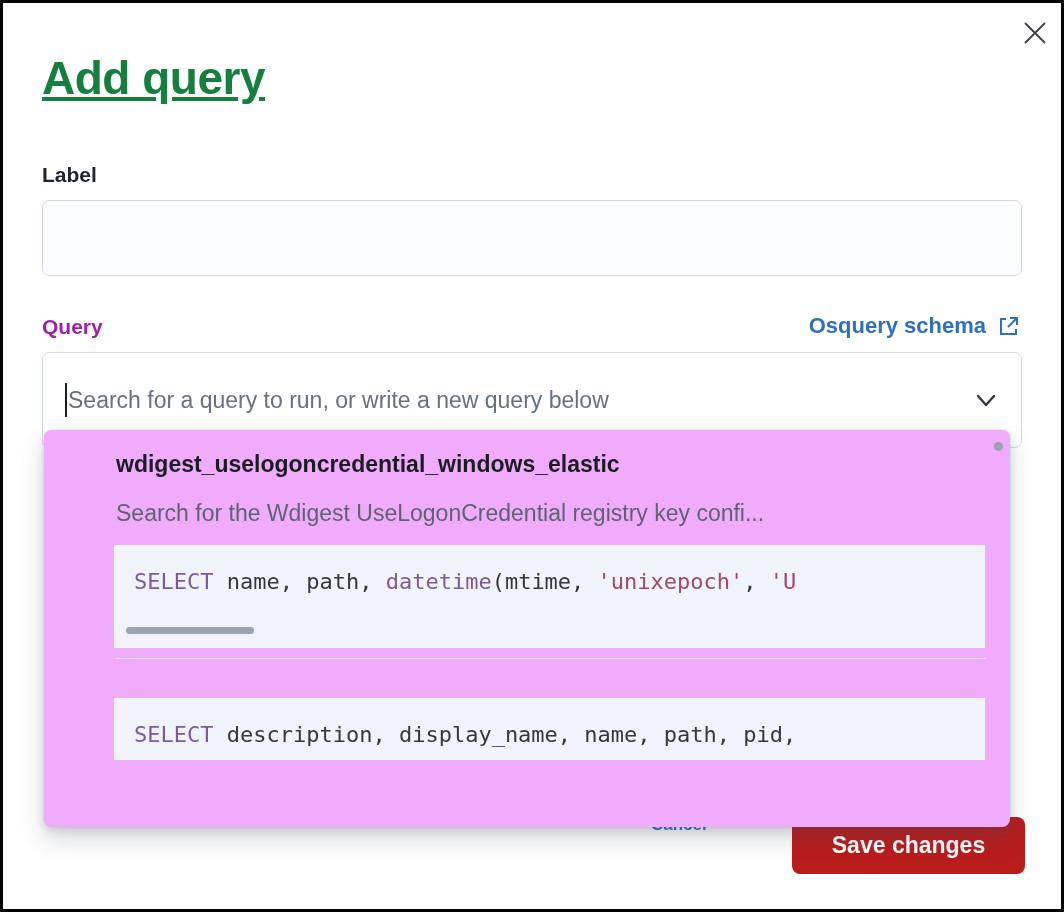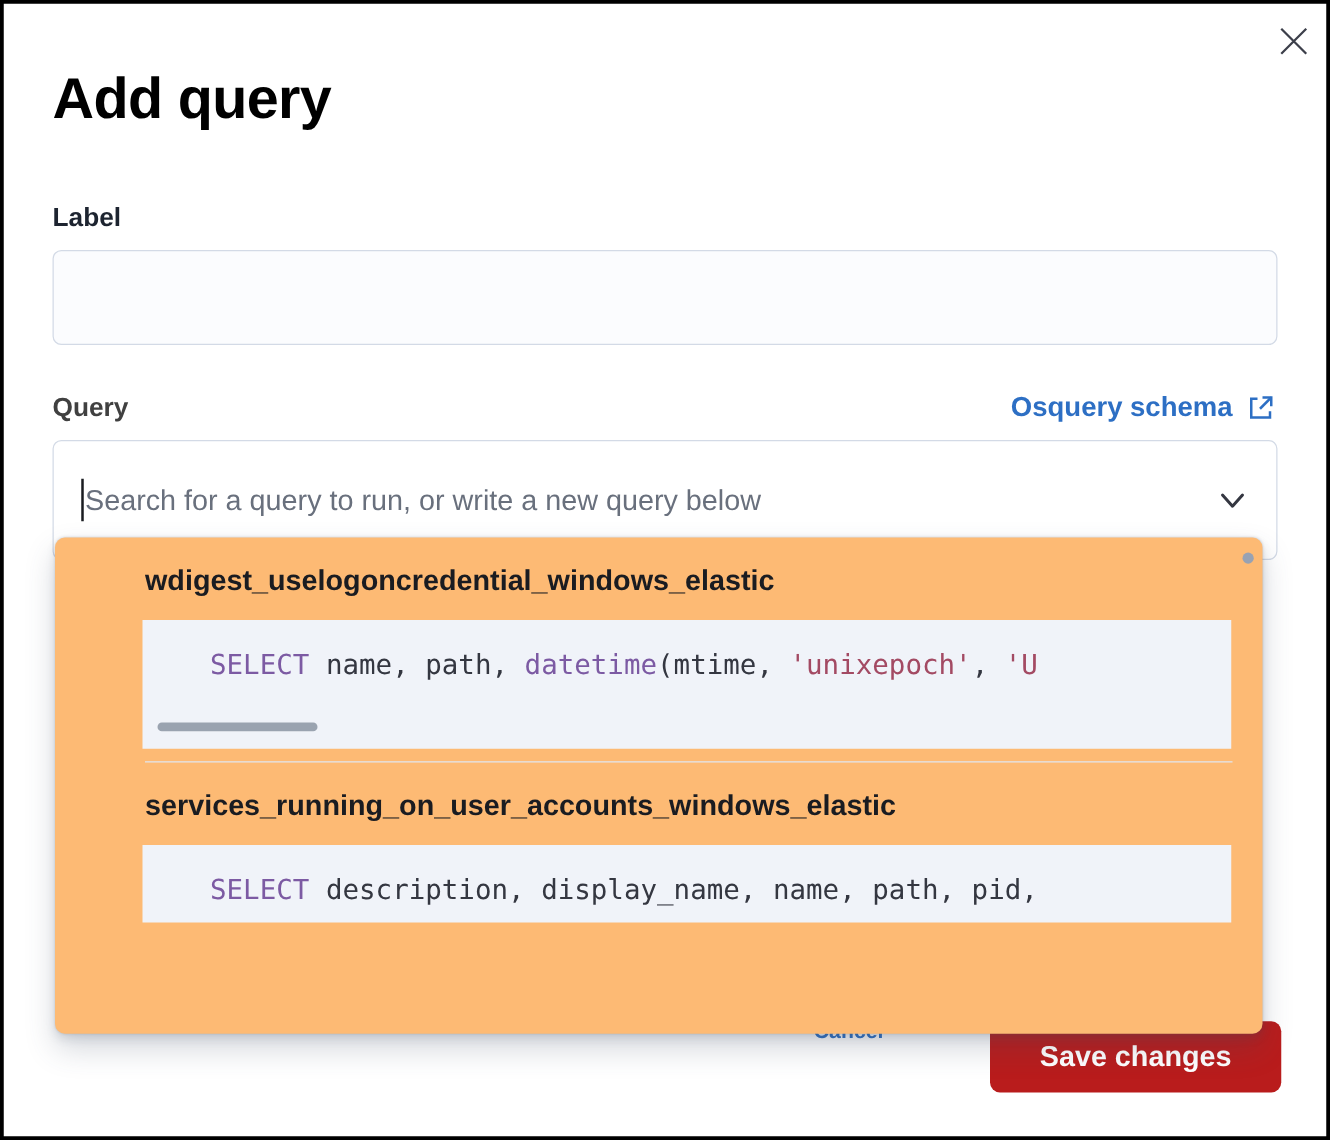--- a/index.html
+++ b/index.html
@@ -8,34 +8,34 @@
     font-family:"Liberation Sans","DejaVu Sans",sans-serif;
     background:#ffffff;
     border:3px solid #000000;
     position:relative;
     overflow:hidden;
     color:#1a1c21;
   }
   .abs { position:absolute; }
 
   
-  .modal-title { left:39px; top:48px; font-size:46px; font-weight:700; letter-spacing:-0.5px; color:#000000; }
+  .modal-title { left:39px; top:48px; font-size:46px; font-weight:700; letter-spacing:-0.5px; color:#15803d;text-decoration:underline; }
   .close-btn { right:11px; top:15px; width:30px; height:30px; cursor:pointer; display:flex; align-items:center; justify-content:center; background:none; border:none; }
 
   
   .field-label { font-size:21px; font-weight:700; color:#1d2430; }
   .label-caption { left:39px; top:160px;text-align:right; }
   .label-input {
     left:39px; top:197px; width:980px; height:76px;
     background:#fbfcfe; border:1px solid #d3dae6; border-radius:7px;
     font-size:23px; padding:0 20px; color:#1a1c21; outline:none;
   }
 
   
-  .query-caption { left:39px; top:312px; color:#404040; }
+  .query-caption { left:39px; top:312px; color:#a21caf; }
   .schema-link { right:41px; top:310px; color:#2d6fc4; font-size:22px; font-weight:700;
     display:flex; align-items:center; gap:10px; text-decoration:none; cursor:pointer; }
 
   
   .combo {
     left:39px; top:349px; width:980px; height:96px;
     background:#ffffff; border:1px solid #d3dae6; border-radius:7px;
     display:flex; align-items:center; padding:0 22px; overflow:hidden; position:absolute;
   }
   .caret { display:inline-block; width:2px; height:34px; background:#1a1c21; margin-right:1px; flex:0 0 auto; }
@@ -47,30 +47,30 @@
   .save-btn {
     left:789px; top:814px; width:233px; height:57px;
     background:#b91c1c; color:#ffffff; font-size:23px; font-weight:600;
     border:none; border-radius:8px; cursor:pointer; z-index:1;
     font-family:"Liberation Sans","DejaVu Sans",sans-serif;
   }
 
   
   .dropdown-panel {
     left:41px; top:427px; width:966px; height:397px;
-    background:#fdba74; border-radius:8px; z-index:10;
+    background:#f0abfc; border-radius:8px; z-index:10;
     box-shadow:0 12px 24px rgba(65,78,101,0.22), 0 4px 8px rgba(65,78,101,0.14), 0 0 2px rgba(65,78,101,0.2);
     overflow:hidden;
   }
   .option { position:relative; padding:21px 24px 0 72px; cursor:pointer; }
   .option-title { font-size:23px; font-weight:700; color:#1a1c21; white-space:nowrap; overflow:hidden; }
   .option-desc { font-size:23px; color:#5e646f; margin-top:22px; white-space:nowrap; overflow:hidden; }
   .option-code {
     margin-top:18px; margin-left:-2px; width:871px; height:103px;
-    background:#f0f3f9; position:relative; overflow:hidden;padding-left:34px;
+    background:#f0f3f9; position:relative; overflow:hidden;
   }
   .option:last-child .option-code { height:62px; }
   .code-line {
     font-family:"DejaVu Sans Mono","Liberation Mono",monospace;
     font-size:22px; color:#343741; white-space:nowrap;
     padding:24px 0 0 20px; display:block;
   }
   .tok-keyword { color:#7c5aa3; }
   .tok-string { color:#a34a63; }
   .hscroll-thumb { position:absolute; left:12px; bottom:14px; width:128px; height:7px; border-radius:4px; background:#9aa3b0; }
@@ -116,26 +116,26 @@
 </div>
 
 <button class="abs cancel-btn">Cancel</button>
 <button class="abs save-btn">Save changes</button>
 
 <div class="abs dropdown-panel">
   <div class="vscroll-dot"></div>
 
   <div class="option">
     <div class="option-title">wdigest_uselogoncredential_windows_elastic</div>
+    <div class="option-desc">Search for the Wdigest UseLogonCredential registry key confi...</div>
     <div class="option-code">
       <code class="code-line"><span class="tok-keyword">SELECT</span><span class="tok-plain"> name, path, </span><span class="tok-keyword">datetime</span><span class="tok-plain">(mtime, </span><span class="tok-string">'unixepoch'</span><span class="tok-plain">, </span><span class="tok-string">'U</span></code>
       <div class="hscroll-thumb"></div>
     </div>
     <div class="option-divider"></div>
   </div>
 
   <div class="option">
-    <div class="option-title">services_running_on_user_accounts_windows_elastic</div>
     <div class="option-code">
       <code class="code-line"><span class="tok-keyword">SELECT</span><span class="tok-plain"> description, display_name, name, path, pid,</span></code>
     </div>
   </div>
 </div>
 
 </body></html>

